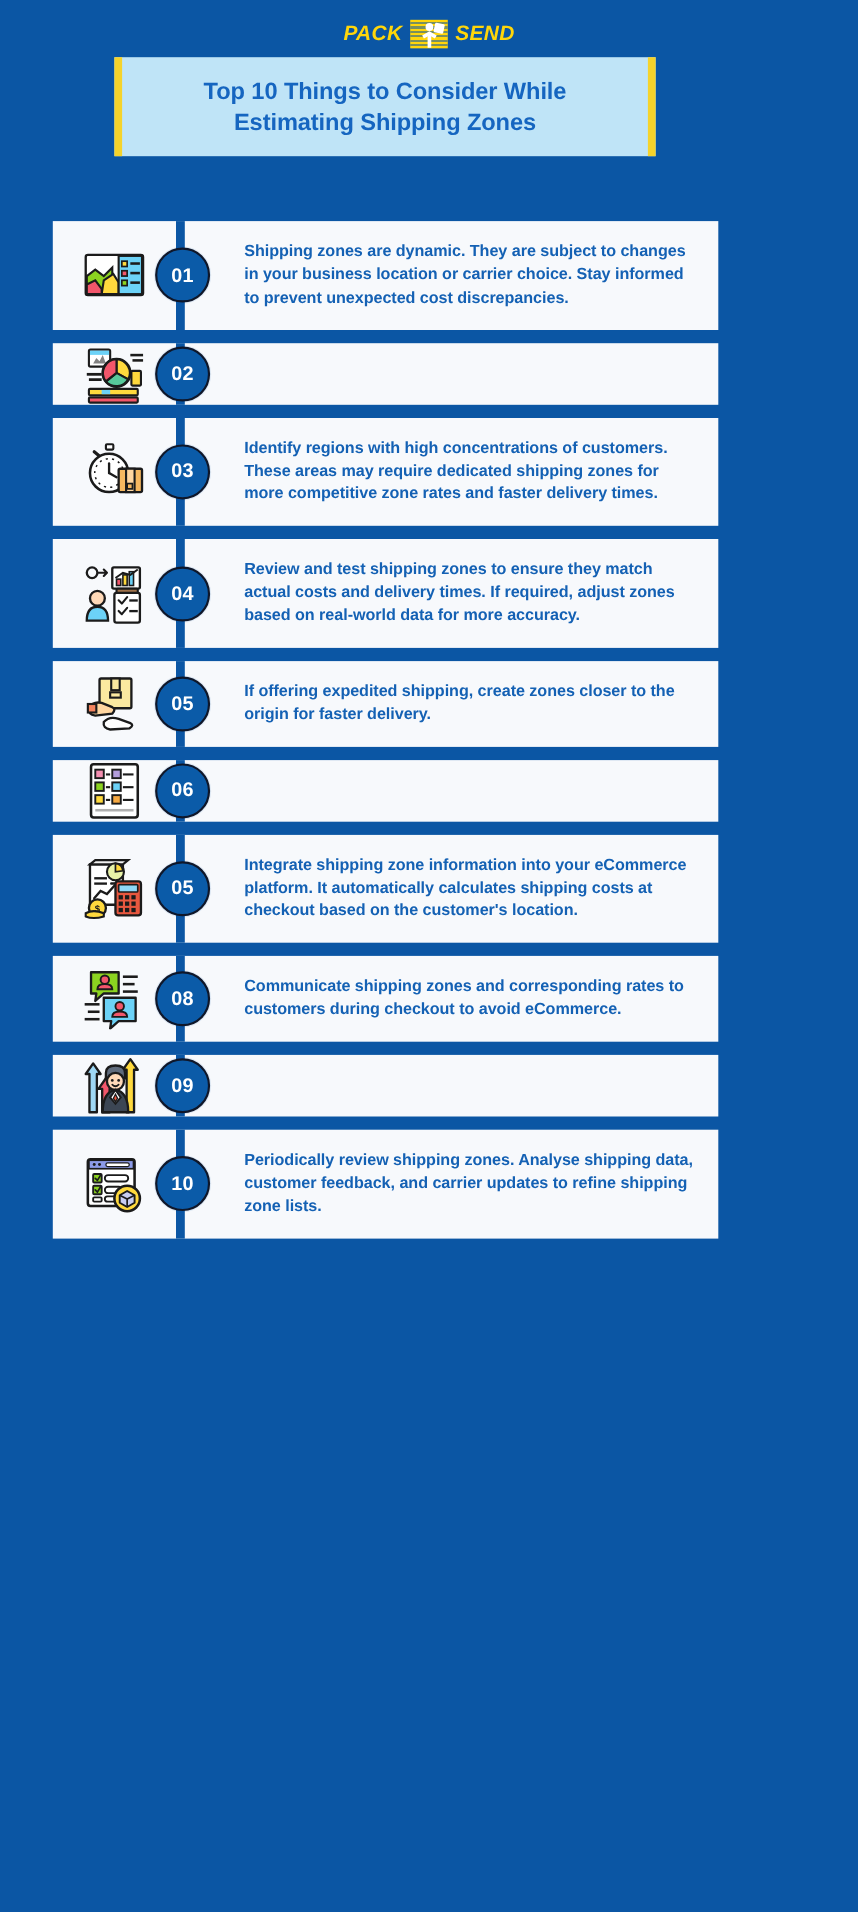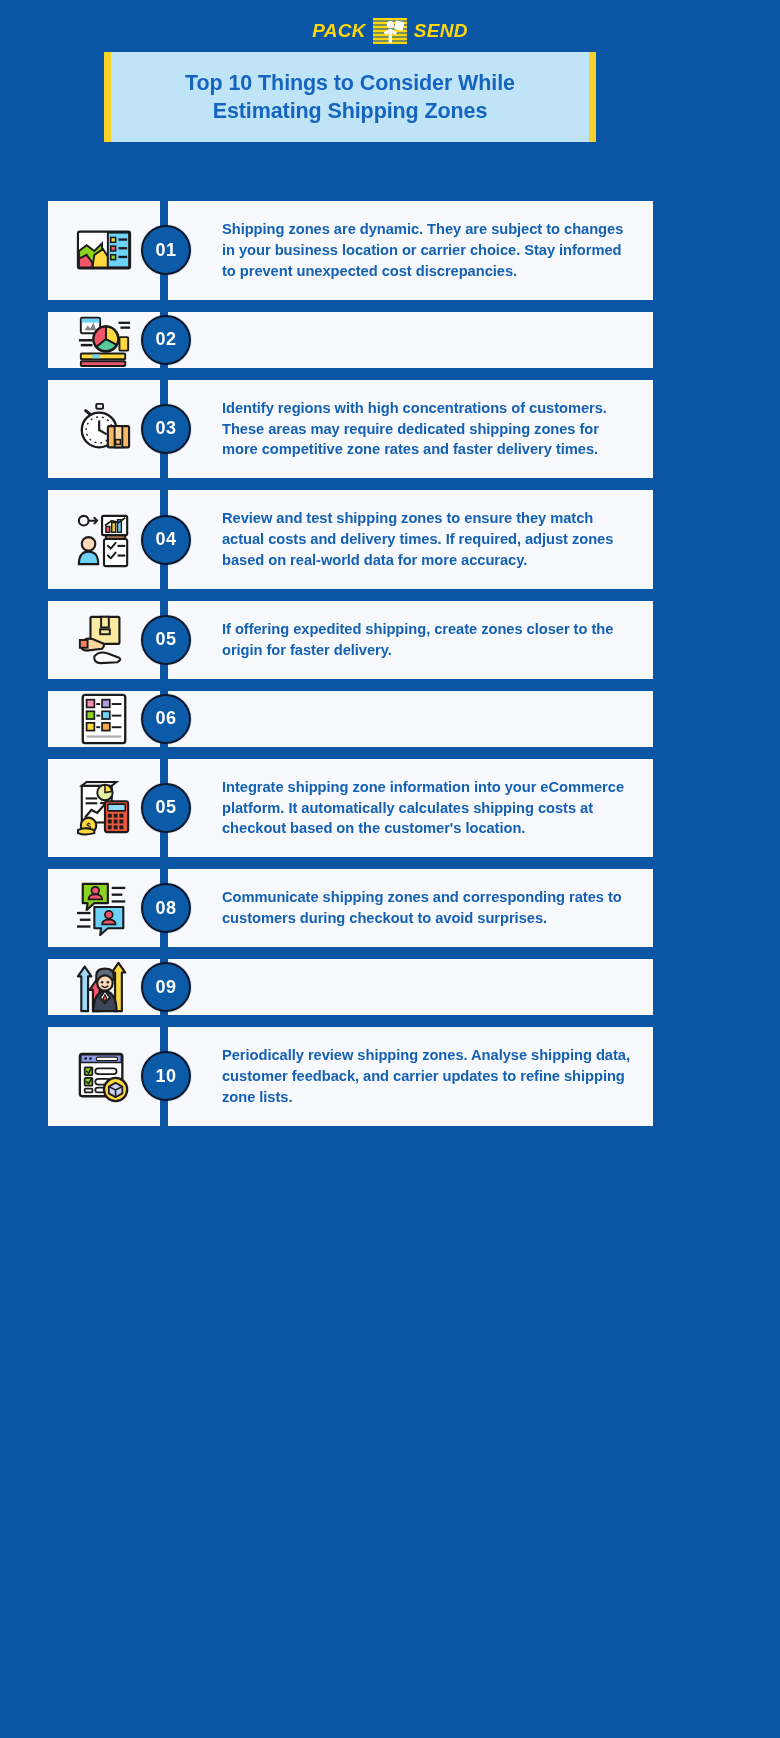--- a/index.html
+++ b/index.html
@@ -339,21 +339,21 @@
             <path d="M30 46 Q30 41 37 41 Q44 41 44 46 Z" fill="#F2566B" stroke="#1b1b1b" stroke-width="1.8"></path>
             <rect x="4" y="33" width="14" height="2.4" fill="#1b1b1b"></rect>
             <rect x="7" y="40" width="11" height="2.4" fill="#1b1b1b"></rect>
             <rect x="4" y="47" width="14" height="2.4" fill="#1b1b1b"></rect>
           </svg>
         </span>
       </div>
       <div class="divider"></div>
       <div class="badge">08</div>
       <div class="card-text-col">
-        <p class="card-text">Communicate shipping zones and corresponding rates to customers during checkout to avoid surprises.</p>
+        <p class="card-text">Communicate shipping zones and corresponding rates to customers during checkout to avoid eCommerce.</p>
       </div>
     </div>
 
     <div class="card">
       <div class="card-icon-col">
         <span class="icon-wrap">
           <svg viewBox="0 0 64 58" xmlns="http://www.w3.org/2000/svg">
             <path d="M12 8 L19 18 L15.5 18 L15.5 54 L8.5 54 L8.5 18 L5 18 Z" fill="#9FD8F5" stroke="#1b1b1b" stroke-width="2.2" stroke-linejoin="round"></path>
             <path d="M24 22 L31 32 L27.5 32 L27.5 54 L20.5 54 L20.5 32 L17 32 Z" fill="#F2566B" stroke="#1b1b1b" stroke-width="2.2" stroke-linejoin="round"></path>
             <path d="M47 4 L54 14 L50.5 14 L50.5 54 L43.5 54 L43.5 14 L40 14 Z" fill="#FFD93D" stroke="#1b1b1b" stroke-width="2.2" stroke-linejoin="round"></path>

